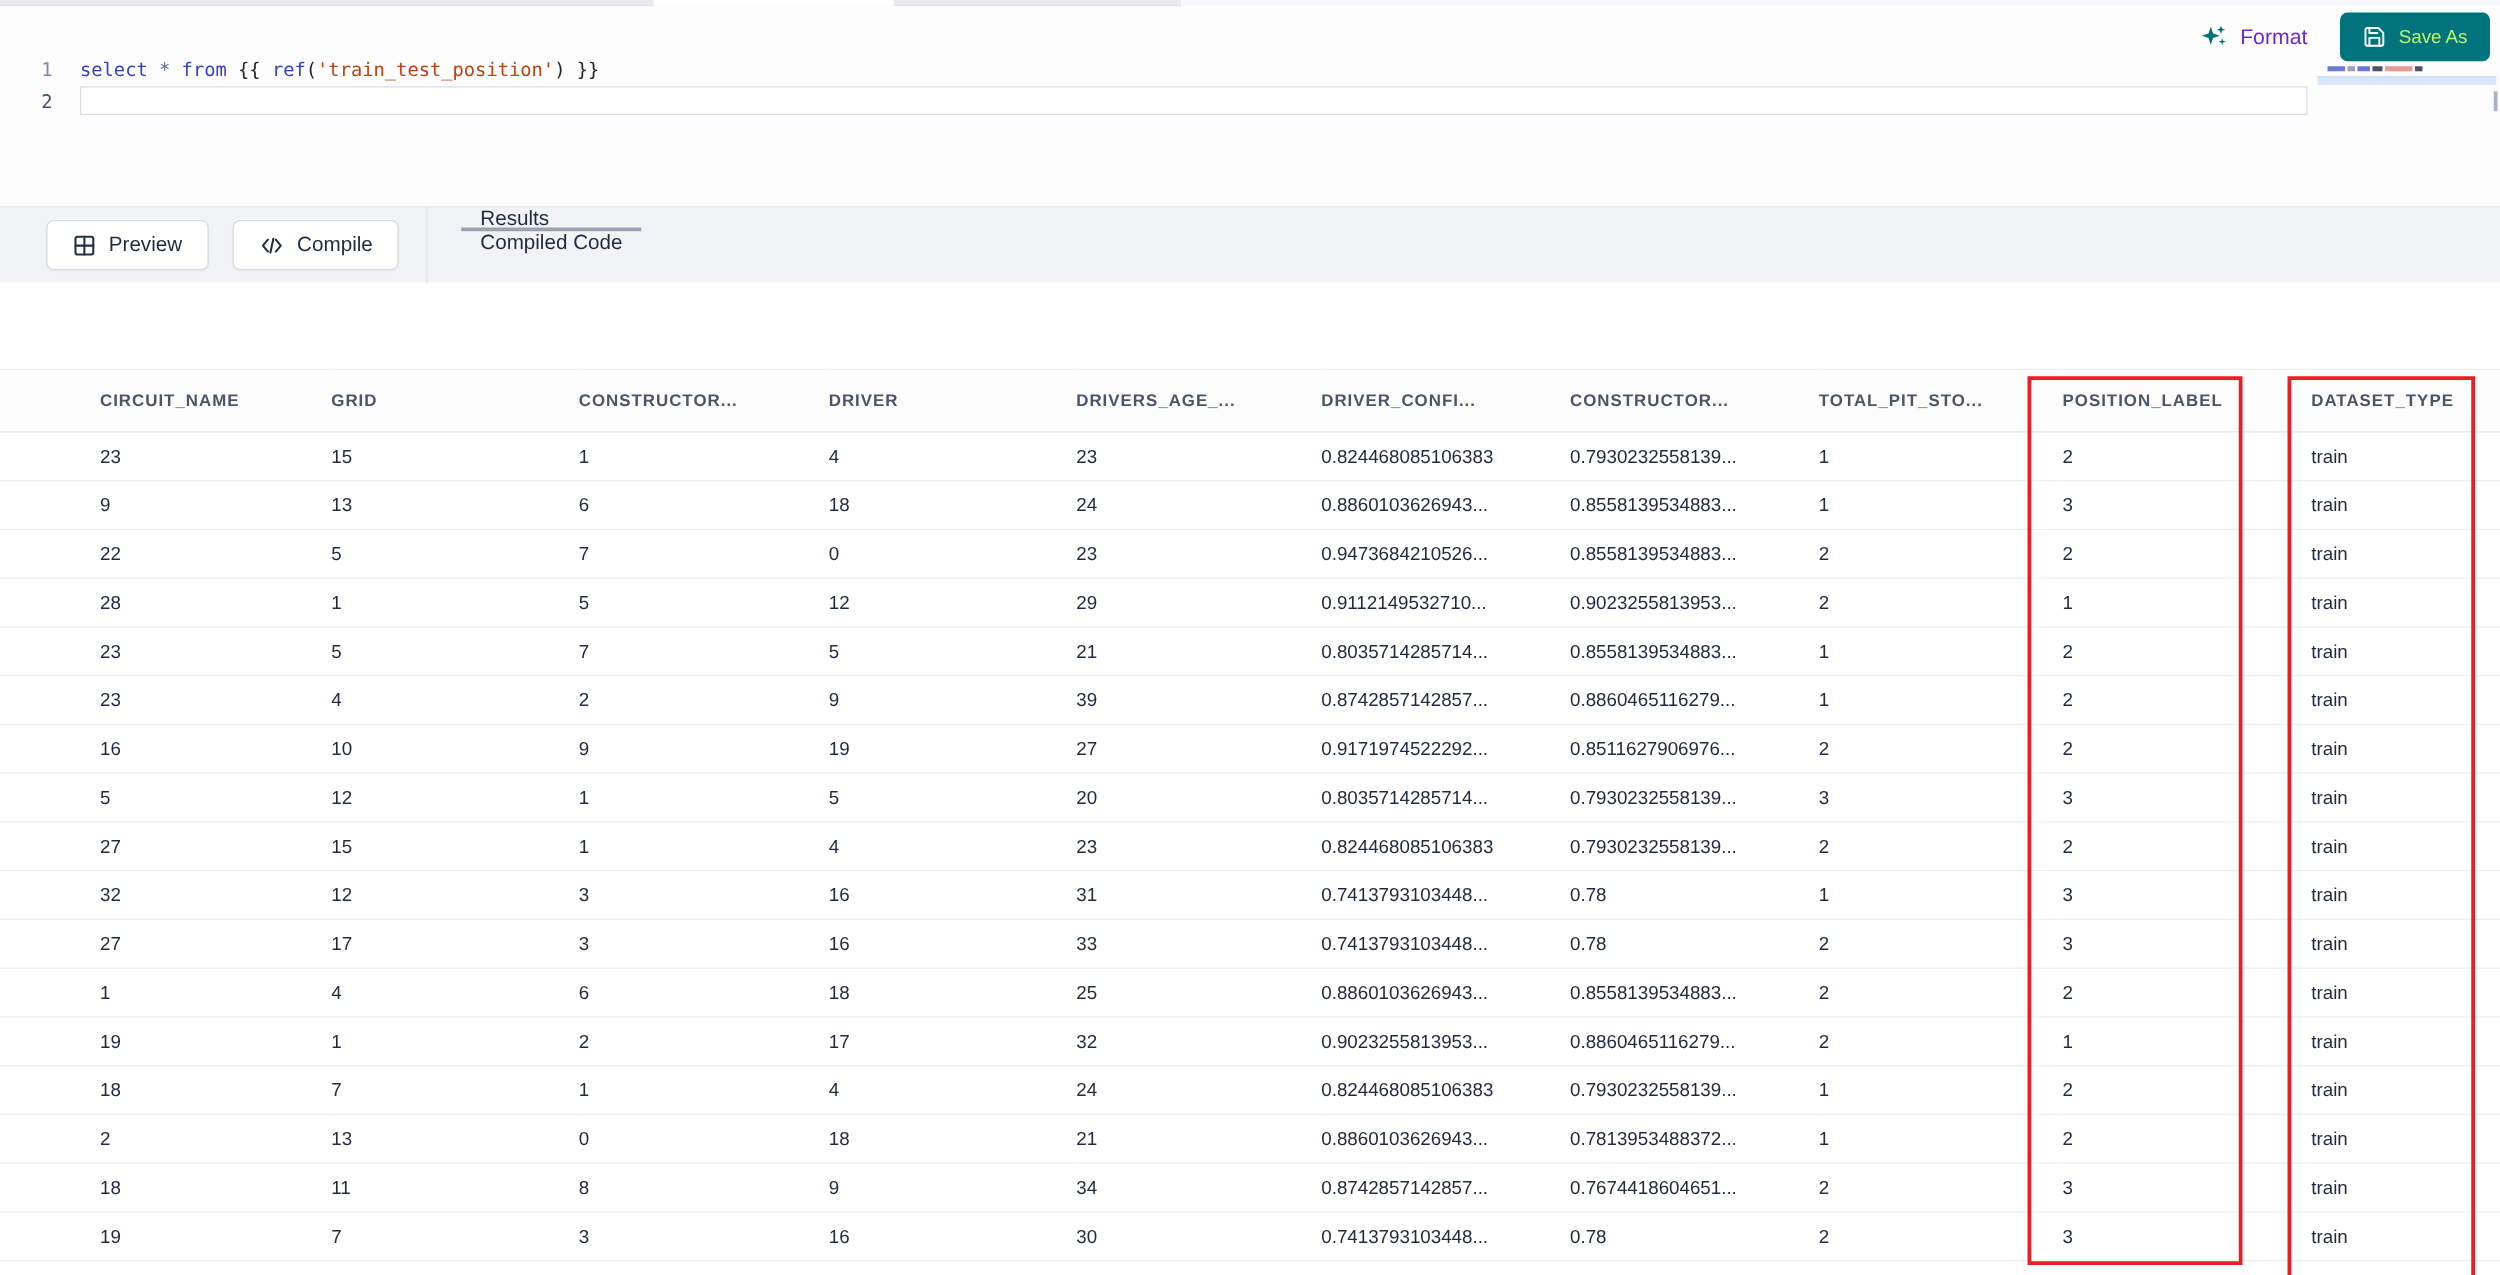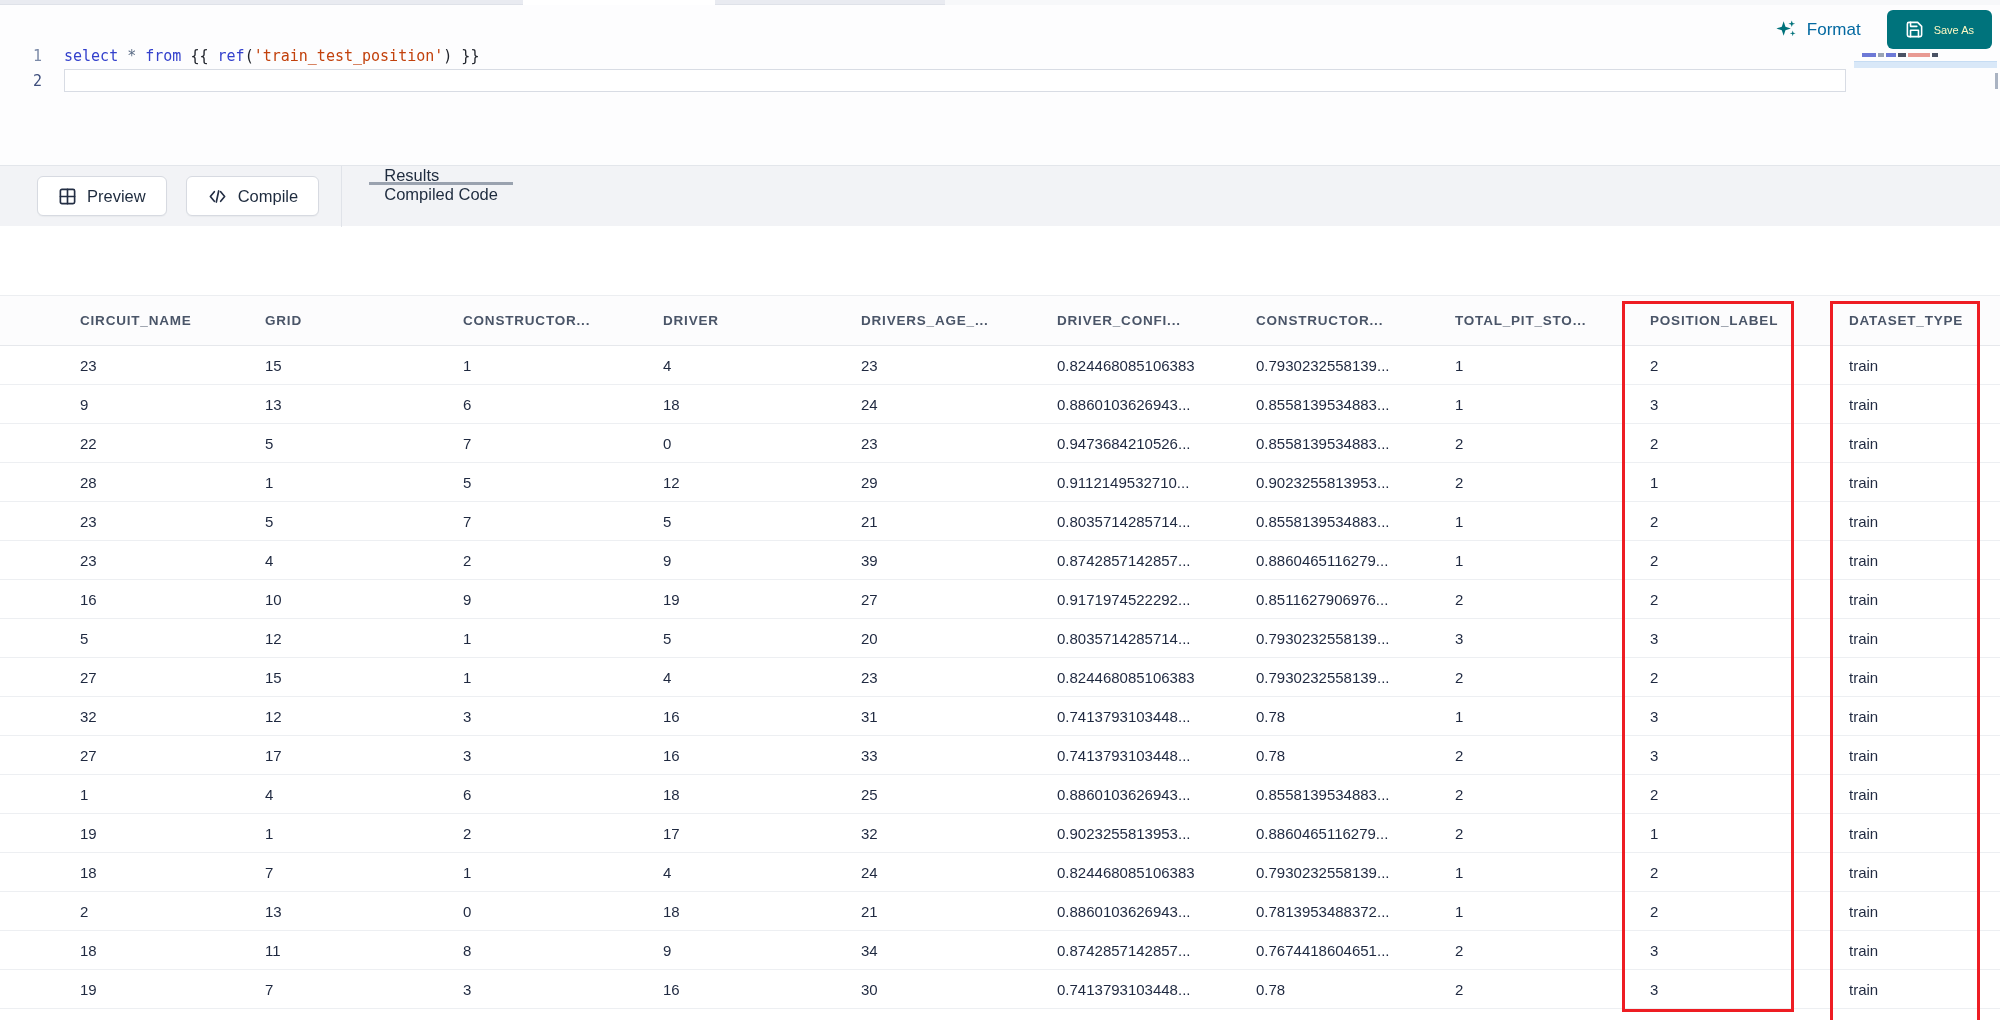--- a/index.html
+++ b/index.html
@@ -10,22 +10,22 @@
   
   .tabstrip { position:absolute; top:0; left:0; width:2000px; height:5px; display:flex; }
   .tabstrip .seg1 { width:523px; background:#e9ebf1; border-bottom:1px solid #dfe2e9; }
   .tabstrip .seg2 { width:192px; background:#ffffff; }
   .tabstrip .seg3 { width:230px; background:#e9ebf1; border-bottom:1px solid #dfe2e9; }
   .tabstrip .seg4 { flex:1; background:#f7f8fa; }
 
   
   .editor { position:absolute; top:5px; left:0; width:2000px; height:160px; background:#fdfdfe; }
   .editor-actions { position:absolute; top:5px; right:8px; display:flex; align-items:center; gap:26px; z-index:5; }
-  .format-btn { display:flex; align-items:center; gap:9px; color:#0369a1; font-size:17px; font-weight:500; cursor:pointer; background:none; border:none; font-family:"Liberation Sans",sans-serif; }
-  .saveas-btn { display:flex; align-items:center; gap:10px; background:#00737c; color:#fef9c3; border:none; border-radius:6px; padding:10px 18px; font-size:11px; font-weight:500; cursor:pointer; font-family:"Liberation Sans",sans-serif; }
+  .format-btn { display:flex; align-items:center; gap:9px; color:#6d28d9; font-size:17px; font-weight:500; cursor:pointer; background:none; border:none; font-family:"Liberation Sans",sans-serif; }
+  .saveas-btn { display:flex; align-items:center; gap:10px; background:#00737c; color:#bef264; border:none; border-radius:6px; padding:10px 18px; font-size:15px; font-weight:500; cursor:pointer; font-family:"Liberation Sans",sans-serif; }
 
   .ed-lines { position:absolute; top:38px; left:0; right:148px; }
   .ed-line { display:flex; align-items:center; height:25px; }
   .ln { width:42px; text-align:right; font-family:"DejaVu Sans Mono",monospace; font-size:15px; color:#7b8aa8; flex:none; }
   .ln.two { color:#3f4f7d; }
   .code-wrap { margin-left:22px; flex:1; font-family:"DejaVu Sans Mono",monospace; font-size:15px; white-space:pre; }
   .code-wrap.activebox { border:1px solid #d8dce4; height:23px; margin-right:6px; background:#fff; }
   .tok-kw { color:#3340cc; }
   .tok-op { color:#5a6b85; }
   .tok-br { color:#20242c; }

